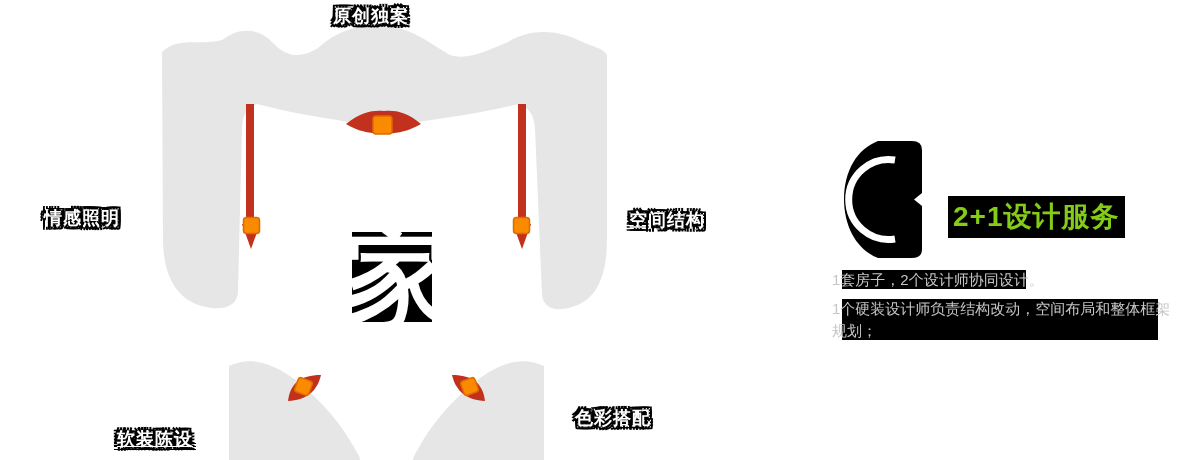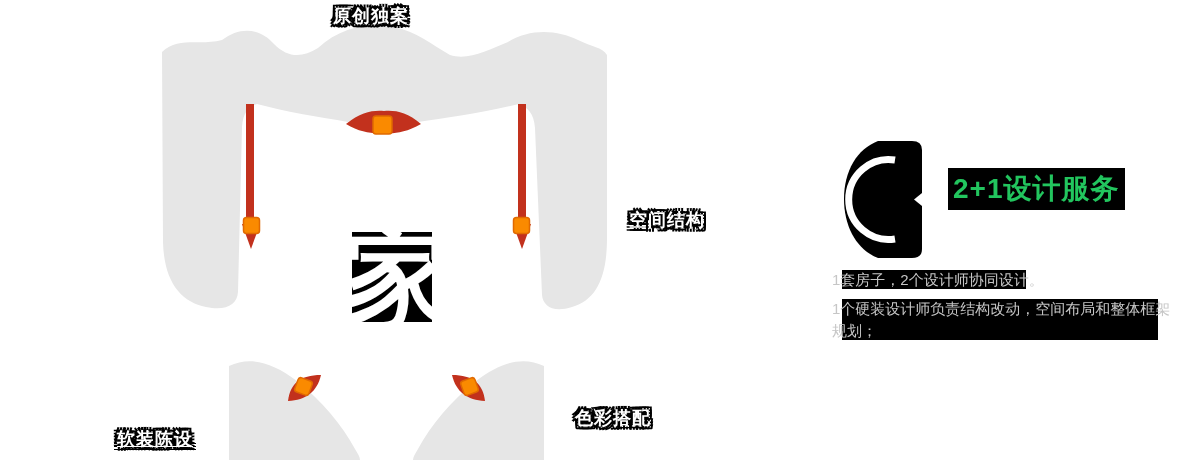--- a/index.html
+++ b/index.html
@@ -30,23 +30,23 @@
   
   .center-box{position:absolute;left:352px;top:232px;width:80px;height:90px;background:#000;}
   .center-box .glyph{
     position:absolute;left:-8px;top:-8px;
     font-size:105px;line-height:1.05;font-weight:bold;color:#fff;white-space:nowrap;
   }
 
   
   .logo-svg{position:absolute;left:836px;top:136px;}
   .panel-title{
-    position:absolute;left:948px;top:168px;
+    position:absolute;left:948px;top:196px;
     display:inline-block;background:#000;
-    color:#22c55e;font-size:28px;font-weight:bold;letter-spacing:1px;
+    color:#84cc16;font-size:28px;font-weight:bold;letter-spacing:1px;
     padding:2px 5px;white-space:nowrap;
   }
   .panel-subtitle{
     position:absolute;left:953px;top:221px;
     font-size:40px;font-weight:bold;color:#ffffff;letter-spacing:-2px;
     text-shadow:4px 2px 0 #000, 2px 1px 0 #000;
     white-space:nowrap;
   }
   .paras{position:absolute;left:832px;top:269px;width:344px;}
   .para{
@@ -93,20 +93,21 @@
     <rect x="513.5" y="217.5" width="16" height="16" rx="3" stroke="#e06900" stroke-width="1.5" fill="#fa8a00"></rect>
     <rect x="296" y="379" width="15" height="15" rx="3" transform="rotate(20 303.5 386.5)" stroke="#e06900" stroke-width="1.5" fill="#fa8a00"></rect>
     <rect x="462" y="379" width="15" height="15" rx="3" transform="rotate(-20 469.5 386.5)" stroke="#e06900" stroke-width="1.5" fill="#fa8a00"></rect>
   </svg>
 
   <div class="center-box">
     <span class="glyph">家</span>
   </div>
 
   <div class="node-label lbl-top">原创独案</div>
+  <div class="node-label lbl-left">情感照明</div>
   <div class="node-label lbl-right">空间结构</div>
   <div class="node-label lbl-bleft">软装陈设</div>
   <div class="node-label lbl-bright">色彩搭配</div>
 
   <svg class="logo-svg" width="90" height="128" viewBox="0 0 90 128">
     <path fill="#000" d="M42,5 L76,5 Q86,5 86,14 L86,113 Q86,122 76,122 L42,122
              C21,114 8,91 8,63 C8,35 21,13 42,5 Z"></path>
     <path d="M59,24 A40,40 0 1 0 59,103" fill="none" stroke="#ffffff" stroke-width="7"></path>
     <path fill="#ffffff" d="M86,57 L78,63.5 L86,70 Z"></path>
   </svg>

